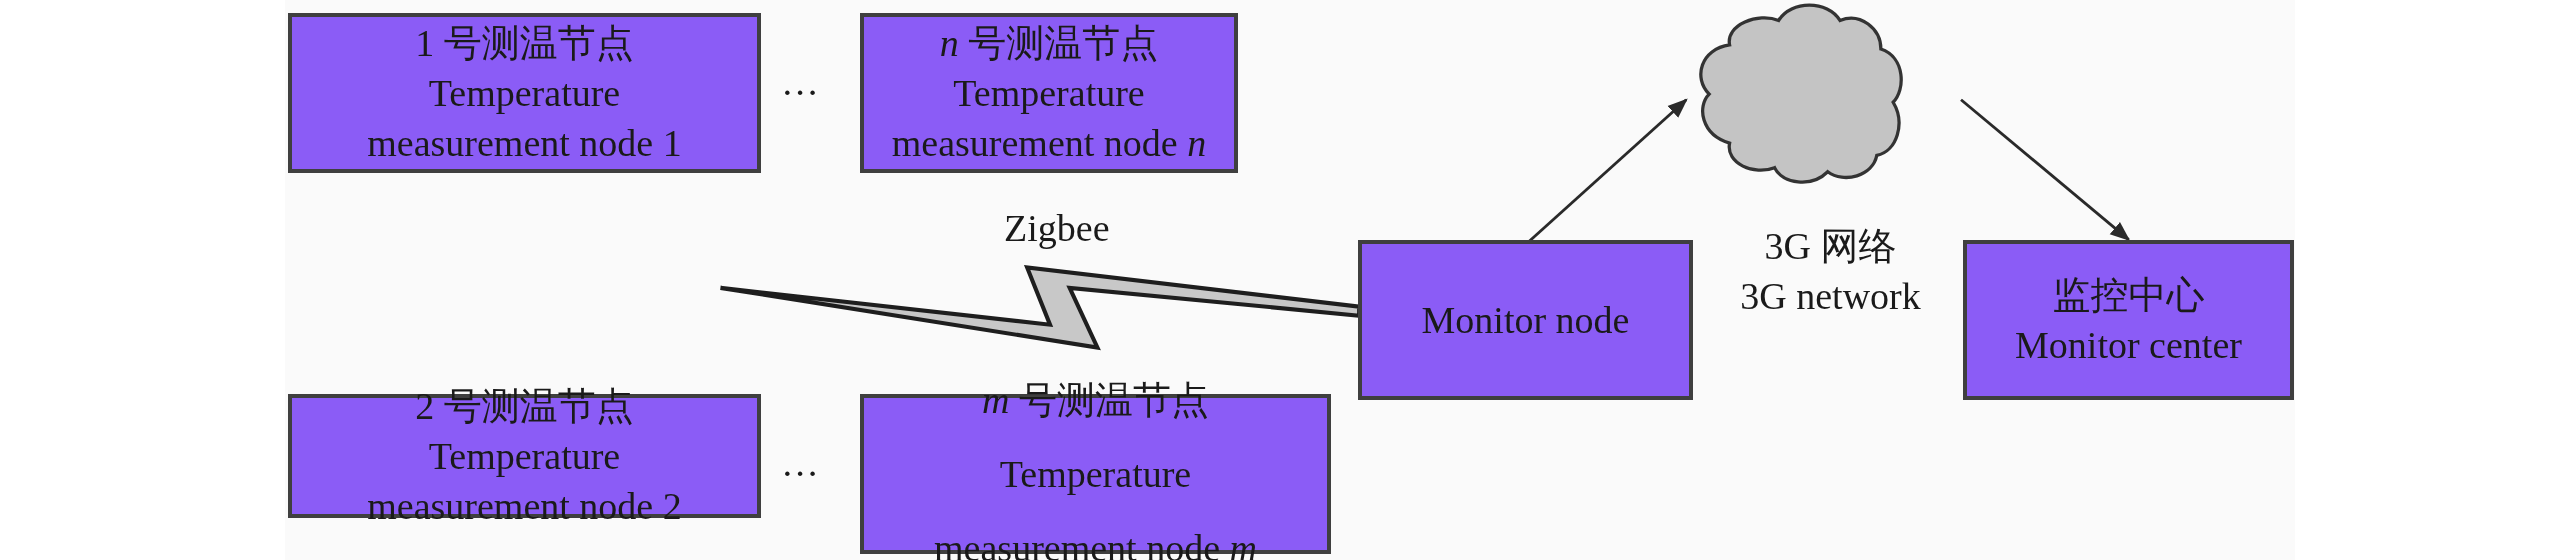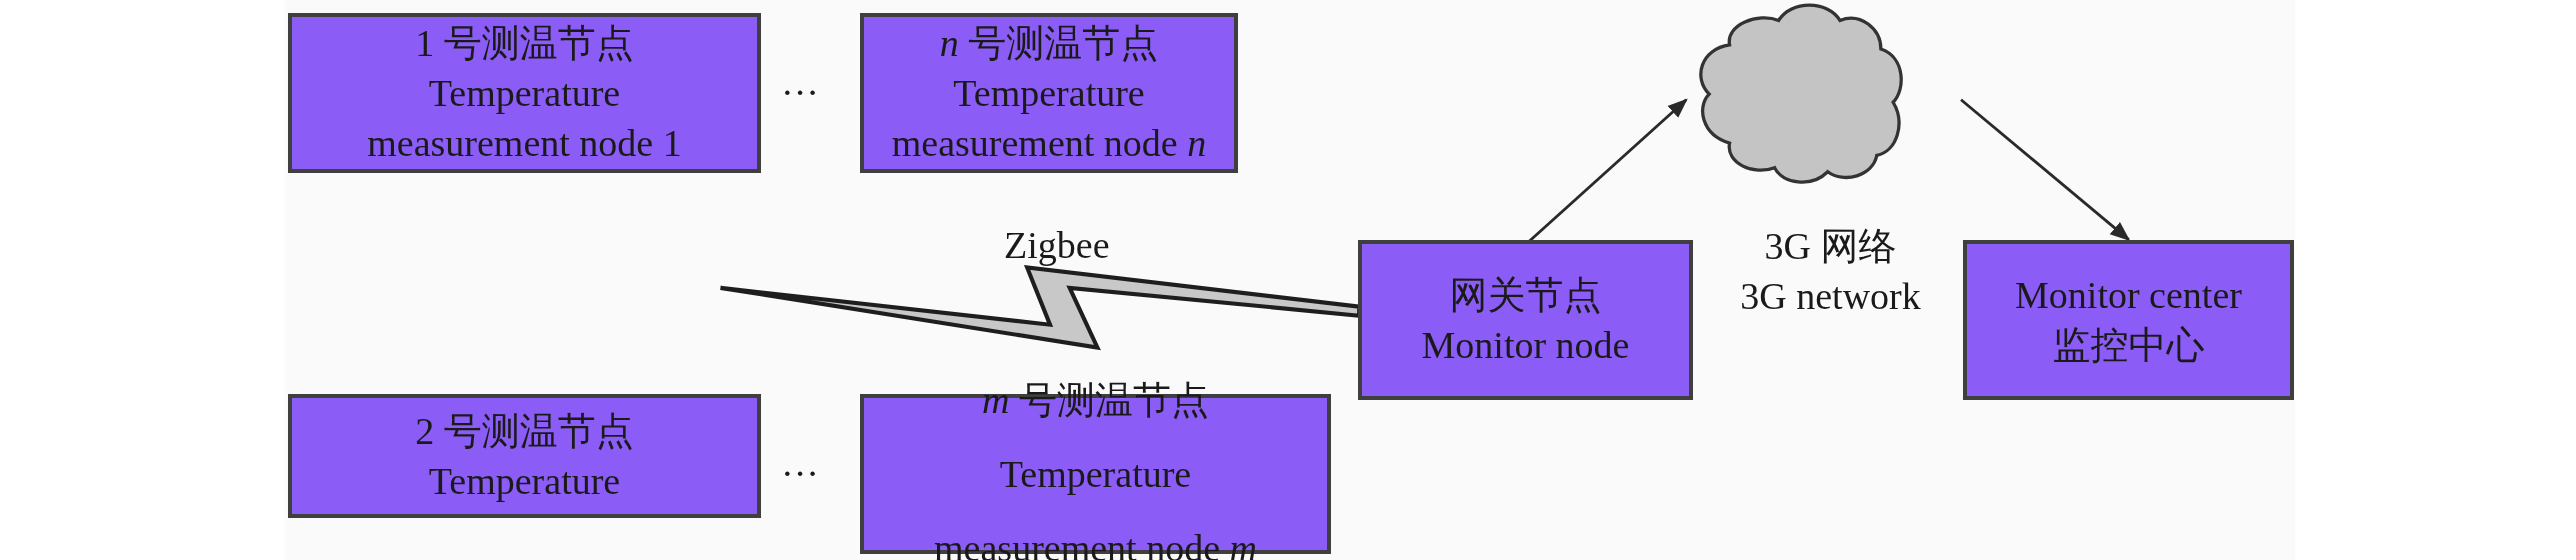--- a/index.html
+++ b/index.html
@@ -48,40 +48,40 @@
 </div>
 
 <div class="ellipsis" style="left:781px; top:70px;">···</div>
 
 <div class="box" style="left:860px; top:13px; width:378px; height:160px;">
   <span><i>n</i><b style="font-weight:normal"> 号测温节点</b></span>
   <span>Temperature</span>
   <span><b style="font-weight:normal">measurement node </b><i>n</i></span>
 </div>
 
-<div class="label" style="left:1004px; top:220px;">Zigbee</div>
+<div class="label" style="left:1004px; top:203px;">Zigbee</div>
 
 <div class="box" style="left:1358px; top:240px; width:335px; height:160px;">
-  <span>网关节点</span>
   <span>Monitor node</span>
 </div>
 
 <div class="label" style="left:1708px; top:221px; width:245px;">
   <span style="display:block">3G 网络</span>
   <span style="display:block">3G network</span>
 </div>
 
 <div class="box" style="left:1963px; top:240px; width:331px; height:160px;">
+  <span>监控中心</span>
   <span>Monitor center</span>
-  <span>监控中心</span>
 </div>
 
 <div class="box" style="left:288px; top:394px; width:473px; height:124px;text-align:right;">
   <span><b style="font-weight:normal">2</b><b style="font-weight:normal"> 号测温节点</b></span>
   <span>Temperature</span>
+  <span><b style="font-weight:normal">measurement node </b><b style="font-weight:normal">2</b></span>
 </div>
 
 <div class="ellipsis" style="left:781px; top:451px;">···</div>
 
 <div class="box" style="left:860px; top:394px; width:471px; height:160px;gap:24px;">
   <span><i>m</i><b style="font-weight:normal"> 号测温节点</b></span>
   <span>Temperature</span>
   <span><b style="font-weight:normal">measurement node </b><i>m</i></span>
 </div>
 

